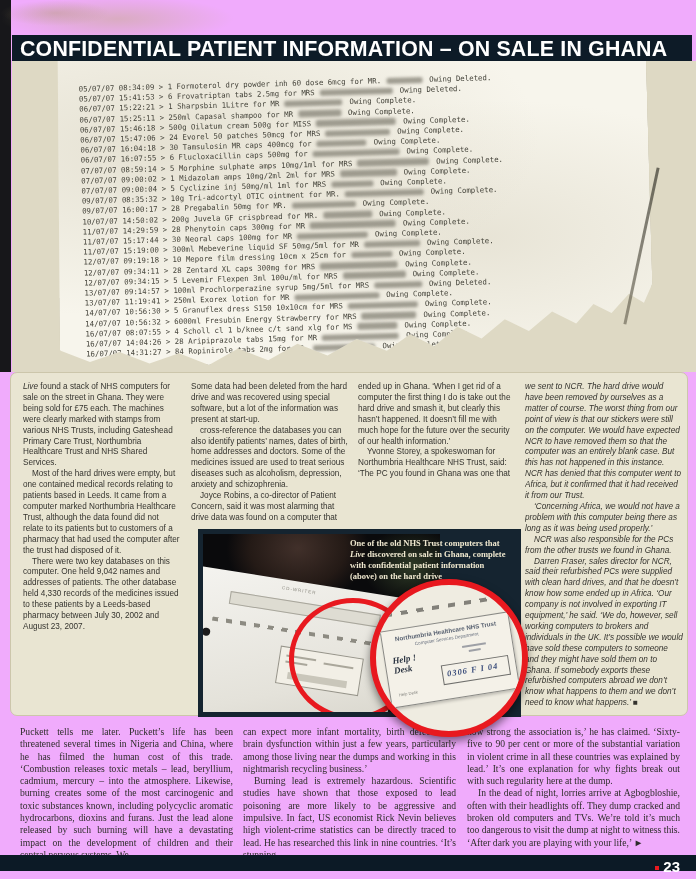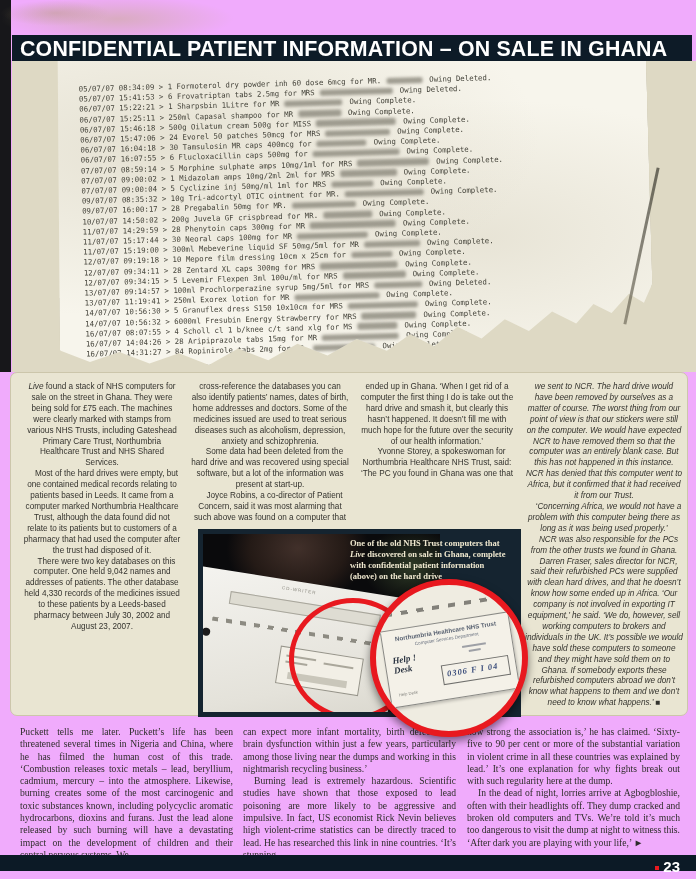--- a/index.html
+++ b/index.html
@@ -40,21 +40,21 @@
   .redact{display:inline-block;height:6.5px;background:#8b887c;opacity:.8;
     border-radius:2px;filter:blur(1.5px);margin:0 7px -1px 5px;}
   .crease{left:628px;top:105px;width:3px;height:160px;opacity:.65;
     background:linear-gradient(#2b2a22,#6b6655);transform:rotate(12deg);}
 
   
   .article-panel{left:10px;top:372px;width:678px;height:344px;background:#e9e5d2;
     border:1px solid #ccc6ab;border-radius:7px;box-sizing:border-box;}
   .acol{position:absolute;top:9px;width:158px;max-height:334px;overflow:hidden;
     font-size:8.2px;line-height:10.9px;color:#34332e;}
-  .acol p{margin:0;text-align:center;}
+  .acol p{margin:0;}
   .acol p + p{text-indent:9px;}
   .it{font-style:italic;}
   .acol-0{left:12px;} .acol-1{left:180px;} .acol-2{left:347px;} .acol-3{left:514px;font-style:italic;}
 
   
   .photo-box{left:187px;top:156px;width:323px;height:188px;background:#152430;z-index:2;}
   .photo{left:5px;top:5px;width:237px;height:178px;overflow:hidden;
     background:
       radial-gradient(ellipse 95px 75px at 40% 8%,#41302a 0%,#241a16 50%,rgba(0,0,0,0) 75%),
       radial-gradient(ellipse 70px 55px at 88% 18%,#2e3a26 0%,rgba(0,0,0,0) 70%),
@@ -160,23 +160,23 @@
     <div class="abs crease"></div>
   </div>
 
   <div class="abs article-panel">
     <div class="acol acol-0">
         <p><span class="it">Live</span><span> found a stack of NHS computers for sale on the street in Ghana. They were being sold for £75 each. The machines were clearly marked with stamps from various NHS Trusts, including Gateshead Primary Care Trust, Northumbria Healthcare Trust and NHS Shared Services.</span></p>
         <p><span>Most of the hard drives were empty, but one contained medical records relating to patients based in Leeds. It came from a computer marked Northumbria Healthcare Trust, although the data found did not relate to its patients but to customers of a pharmacy that had used the computer after the trust had disposed of it.</span></p>
         <p><span>There were two key databases on this computer. One held 9,042 names and addresses of patients. The other database held 4,330 records of the medicines issued to these patients by a Leeds-based pharmacy between July 30, 2002 and August 23, 2007.</span></p>
       </div>
     <div class="acol acol-1">
+        <p><span>Some data had been deleted from the hard drive and was recovered using special software, but a lot of the information was present at start-up.</span></p>
         <p><span>cross-reference the databases you can also identify patients’ names, dates of birth, home addresses and doctors. Some of the medicines issued are used to treat serious diseases such as alcoholism, depression, anxiety and schizophrenia.</span></p>
-        <p><span>Some data had been deleted from the hard drive and was recovered using special software, but a lot of the information was present at start-up.</span></p>
-        <p><span>Joyce Robins, a co-director of Patient Concern, said it was most alarming that such above was found on a computer that</span></p>
+        <p><span>Joyce Robins, a co-director of Patient Concern, said it was most alarming that drive data was found on a computer that</span></p>
       </div>
     <div class="acol acol-2">
         <p><span>ended up in Ghana. ‘When I get rid of a computer the first thing I do is take out the hard drive and smash it, but clearly this hasn’t happened. It doesn’t fill me with much hope for the future over the security of our health information.’</span></p>
         <p><span>Yvonne Storey, a spokeswoman for Northumbria Healthcare NHS Trust, said: ‘The PC you found in Ghana was one that</span></p>
       </div>
     <div class="acol acol-3">
         <p><span>we sent to NCR. The hard drive would have been removed by ourselves as a matter of course. The worst thing from our point of view is that our stickers were still on the computer. We would have expected NCR to have removed them so that the computer was an entirely blank case. But this has not happened in this instance. NCR has denied that this computer went to Africa, but it confirmed that it had received it from our Trust.</span></p>
         <p><span>‘Concerning Africa, we would not have a problem with this computer being there as long as it was being used properly.’</span></p>
         <p><span>NCR was also responsible for the PCs from the other trusts we found in Ghana.</span></p>
         <p><span>Darren Fraser, sales director for NCR, said their refurbished PCs were supplied with clean hard drives, and that he doesn’t know how some ended up in Africa. ‘Our company is not involved in exporting IT equipment,’ he said. ‘We do, however, sell working computers to brokers and individuals in the UK. It’s possible we would have sold these computers to someone and they might have sold them on to Ghana. If somebody exports these refurbished computers abroad we don’t know what happens to them and we don’t need to know what happens.’ ■</span></p>

